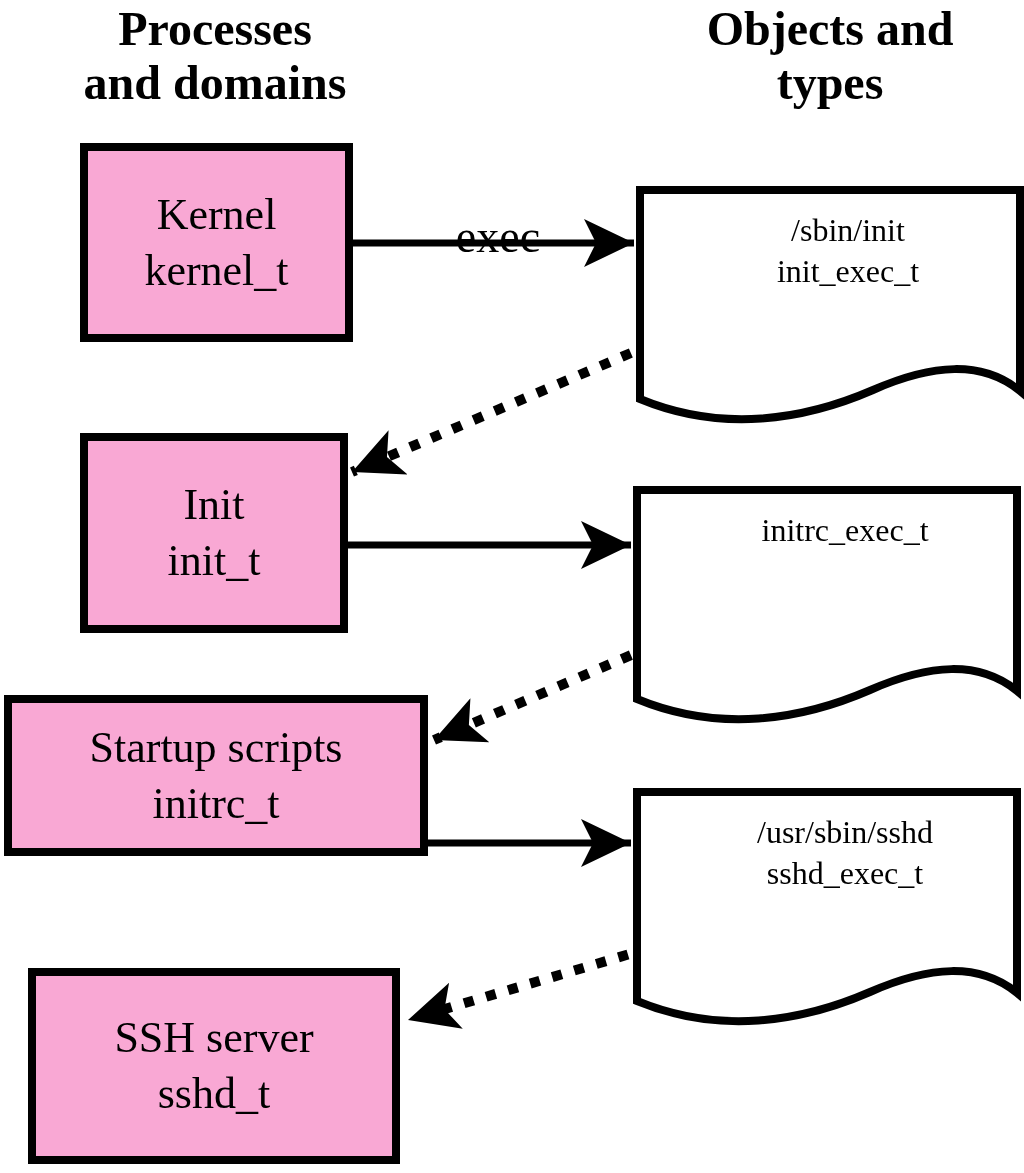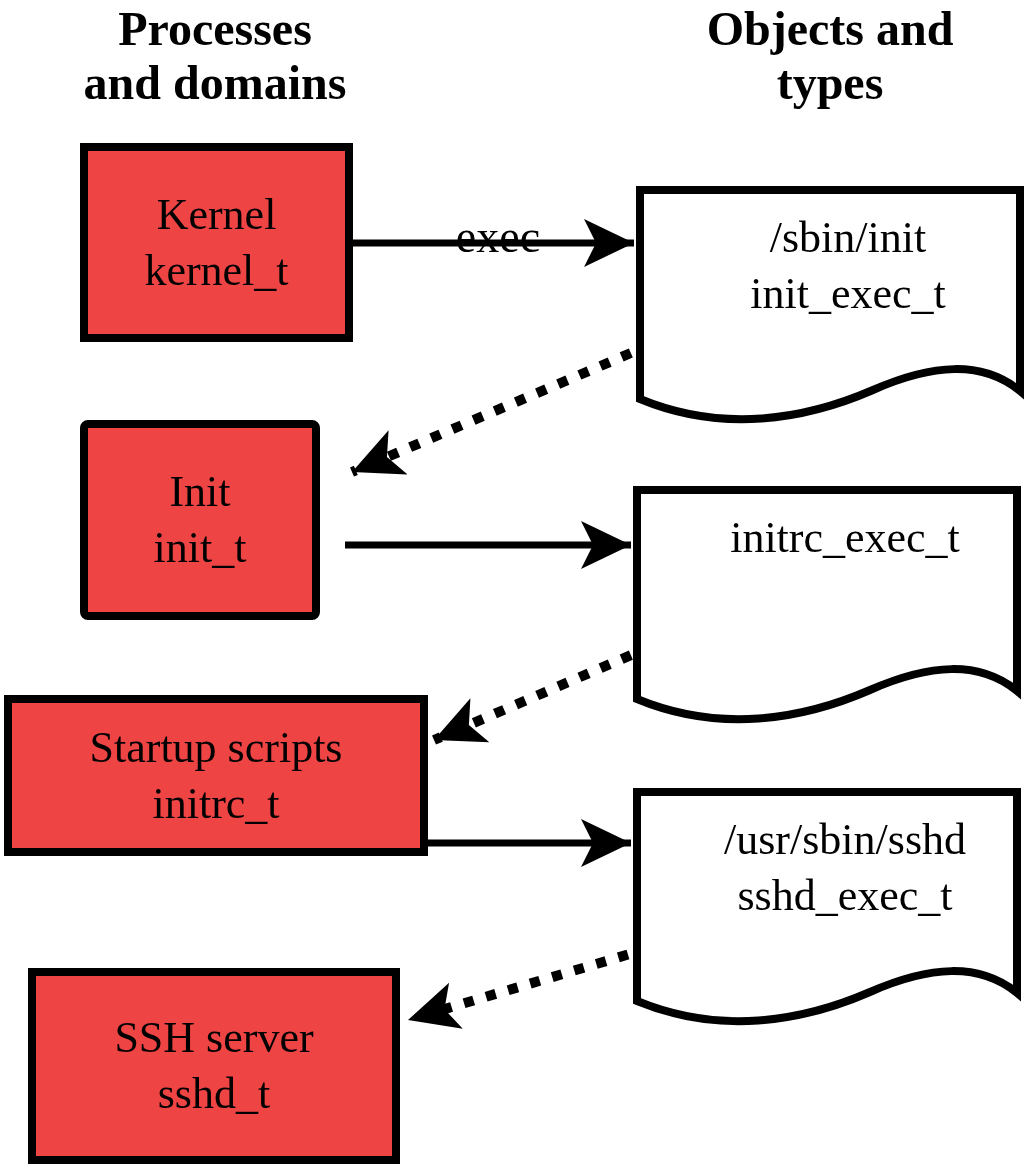--- a/index.html
+++ b/index.html
@@ -5,29 +5,29 @@
   html,body{margin:0;padding:0;background:#ffffff;}
   .stage{
     position:relative;width:1024px;height:1173px;background:#ffffff;
     font-family:Liberation Serif, serif;color:#000;overflow:hidden;
   }
   .hdr{
     position:absolute;text-align:center;font-weight:bold;
     font-size:48px;line-height:1.12;letter-spacing:0px;
   }
   .pbox{
-    position:absolute;border:8px solid #000;box-sizing:border-box;background:#ef4444;
+    position:absolute;border:8px solid #000;box-sizing:border-box;background:#f9a8d4;
     display:flex;flex-direction:column;align-items:center;justify-content:center;
     font-size:44px;line-height:1.27;text-align:center;
   }
   .doc{position:absolute;width:388px;height:250px;}
   .doc svg{position:absolute;left:0;top:0;display:block;}
   .doc .doctext{
     position:absolute;left:0;right:0;top:24px;text-align:center;
-    font-size:44px;line-height:1.27;padding-left:36px;
+    font-size:32px;line-height:1.27;padding-left:36px;
   }
   .overlay{position:absolute;left:0;top:0;}
   .edge-solid{stroke:#000;stroke-width:7;fill:none;}
   .edge-dotted{stroke:#000;stroke-width:10;stroke-dasharray:10 13;fill:none;}
   .exec-label{position:absolute;left:418px;top:182px;width:160px;text-align:center;font-size:46px;margin-top:28px;}
   .docpath{fill:#ffffff;stroke:#000000;stroke-width:8;stroke-linejoin:miter;}
 </style>
 </head>
 <body>
 
@@ -56,21 +56,21 @@
     <div>types</div>
   </div>
 
   <div class="exec-label">exec</div>
 
   <div class="pbox" style="left:80px;top:143px;width:273px;height:199px;">
     <div>Kernel</div>
     <div>kernel_t</div>
   </div>
 
-  <div class="pbox" style="left:80px;top:420px;width:240px;height:200px;border-radius:8px;">
+  <div class="pbox" style="left:80px;top:433px;width:268px;height:200px;">
     <div>Init</div>
     <div>init_t</div>
   </div>
 
   <div class="pbox" style="left:4px;top:695px;width:424px;height:161px;">
     <div>Startup scripts</div>
     <div>initrc_t</div>
   </div>
 
   <div class="pbox" style="left:28px;top:968px;width:372px;height:196px;">

